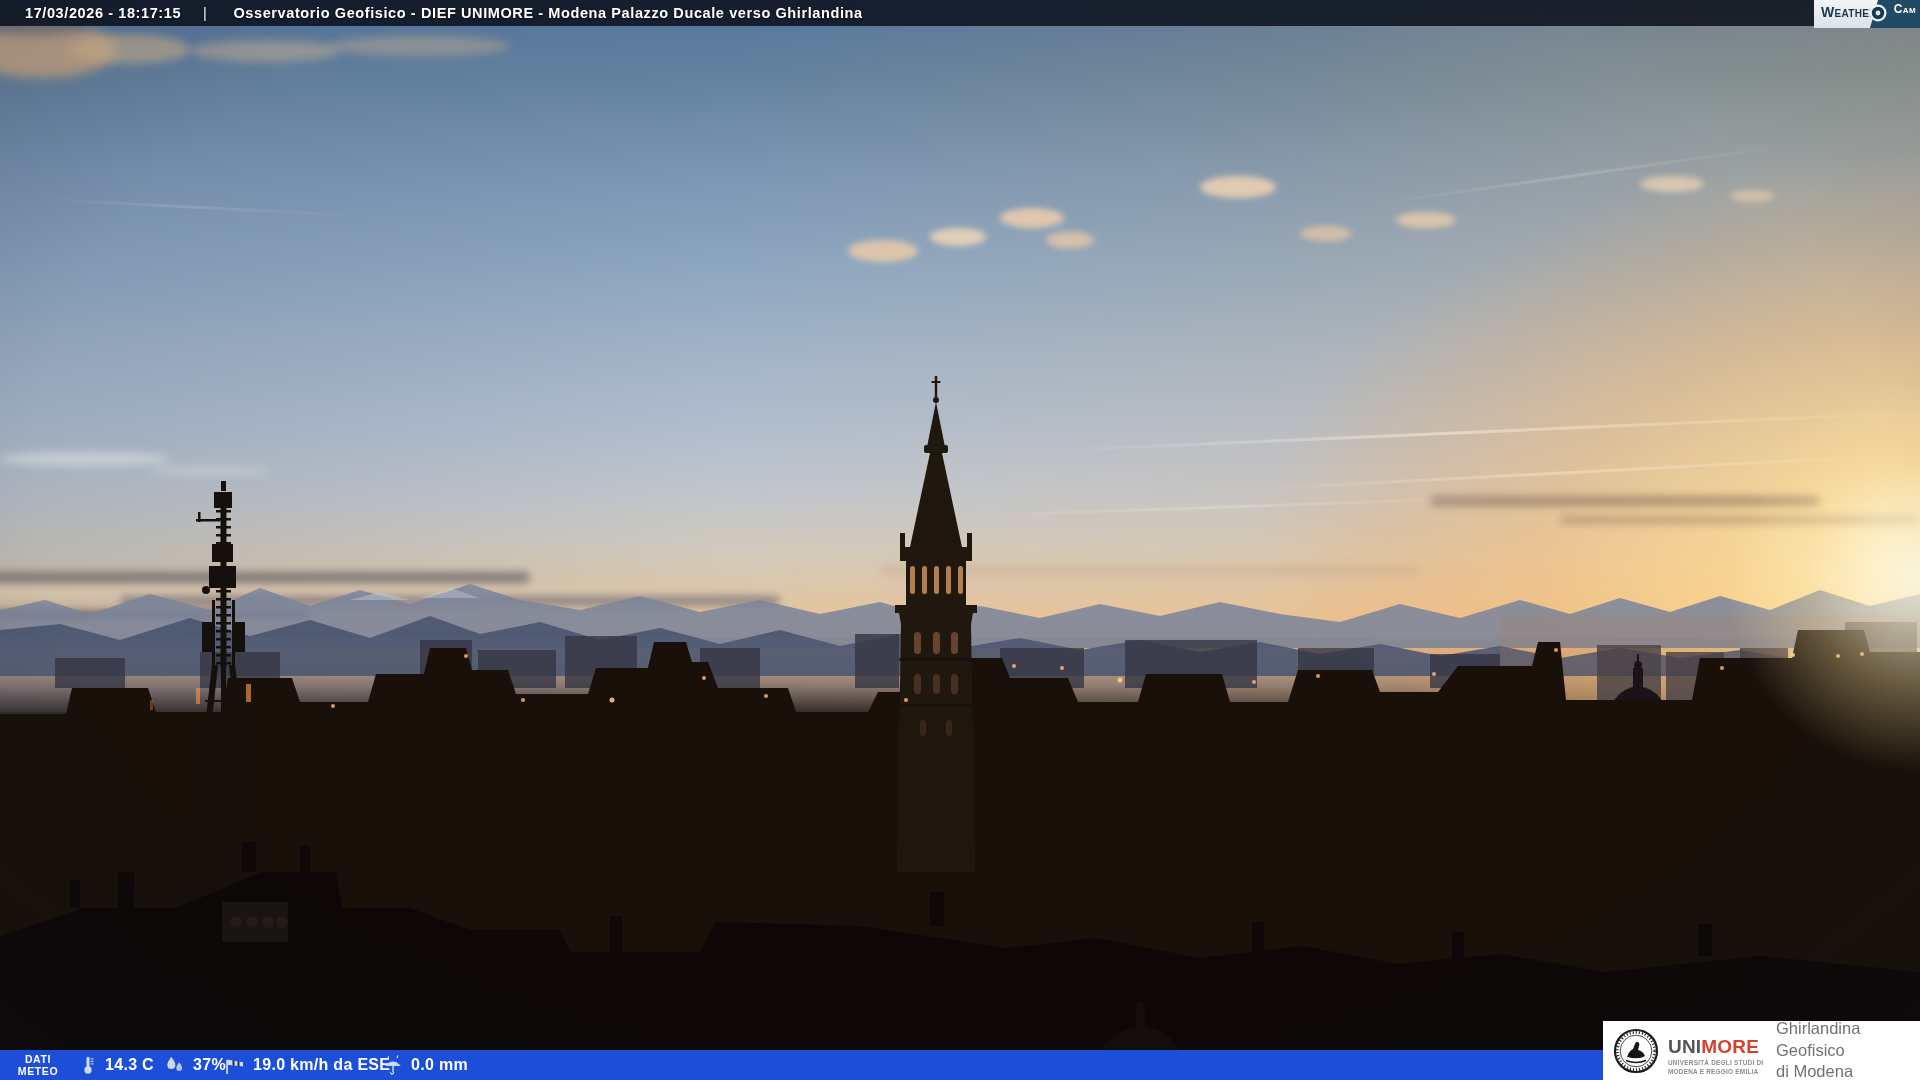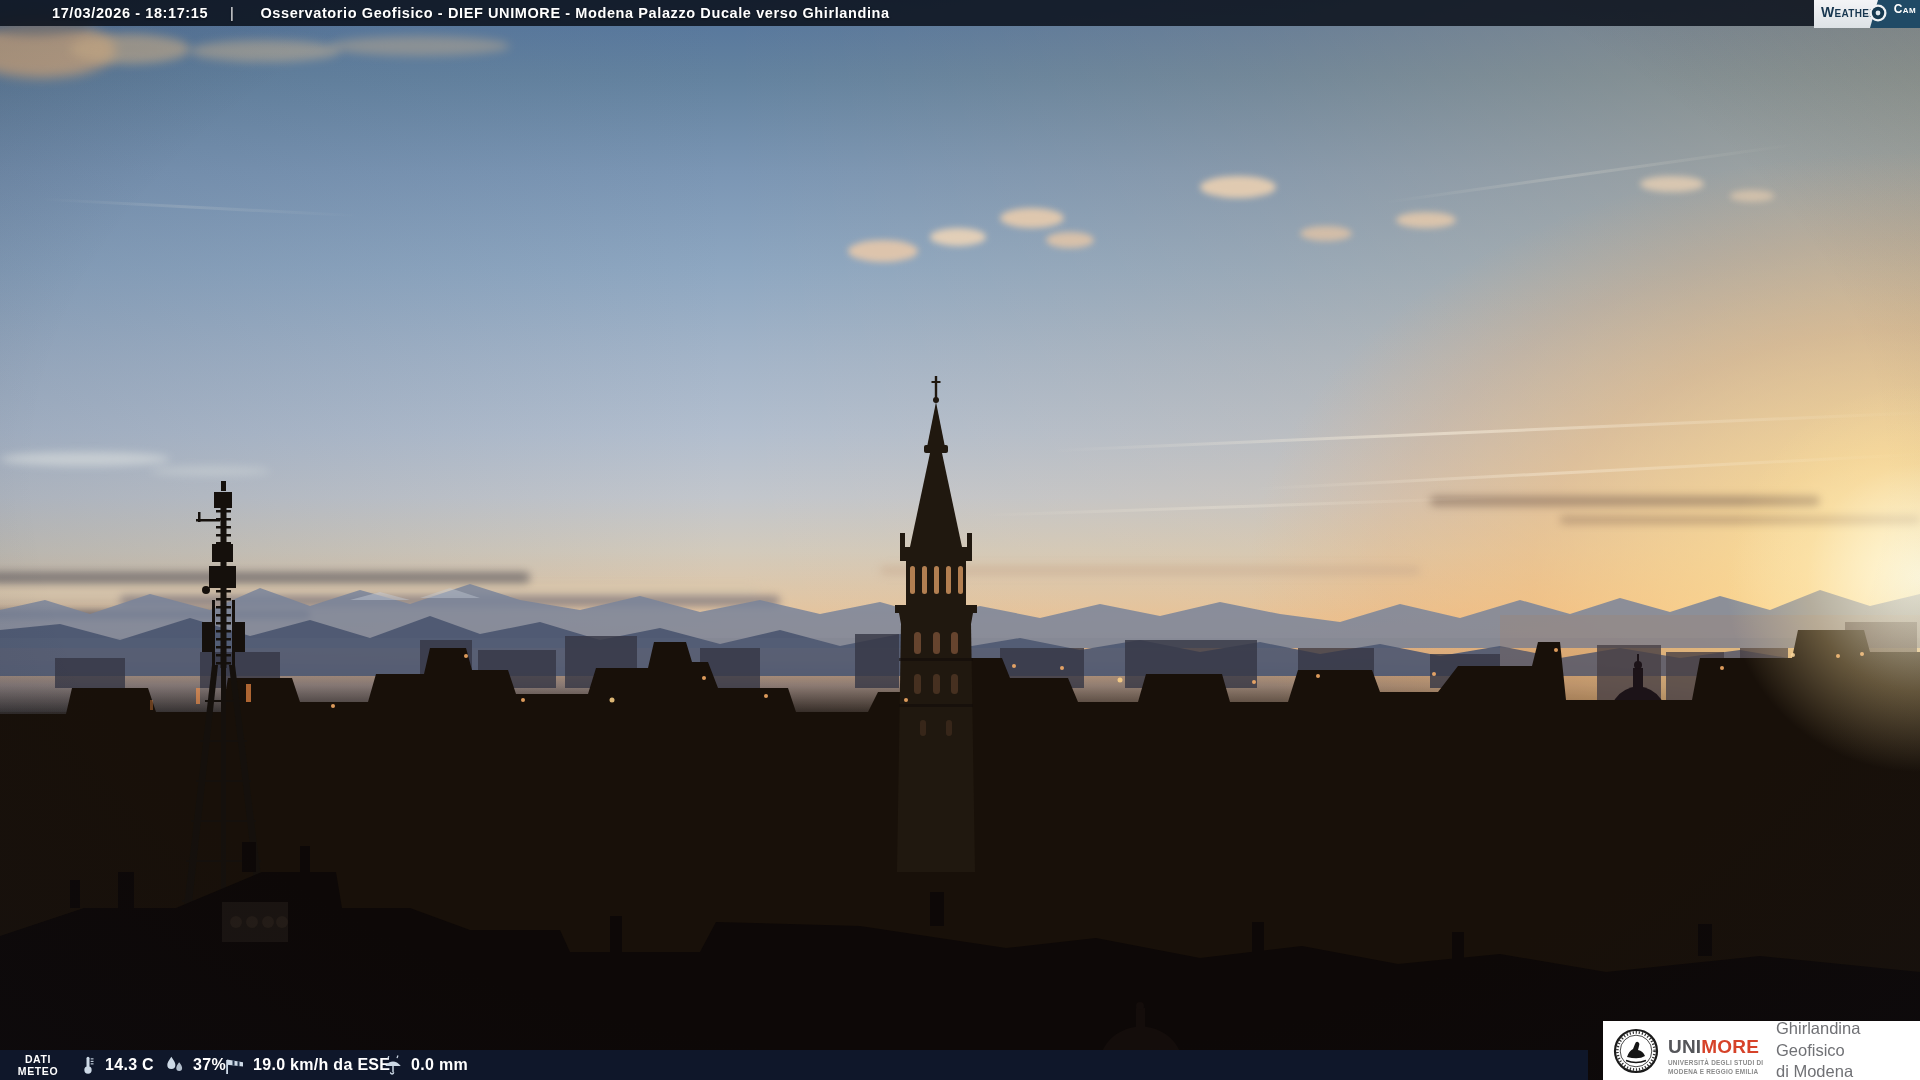--- a/index.html
+++ b/index.html
@@ -29,35 +29,35 @@
   .cloud{position:absolute;border-radius:50%;}
   .contrail{position:absolute;height:3px;
     background:linear-gradient(90deg, rgba(255,245,225,0) 0%, rgba(255,246,228,.6) 45%, rgba(255,245,225,0) 100%);}
 
   .scene{position:absolute;left:0;top:0;z-index:5;}
 
   
   .topbar{position:absolute;left:0;top:0;width:1920px;height:26px;z-index:20;
     background:rgba(9,15,26,.85);display:flex;align-items:center;
     color:#fff;font-weight:bold;font-size:14.5px;letter-spacing:.6px;
-    text-shadow:0 1px 2px rgba(0,0,0,.65);padding-left:52px;box-sizing:border-box;}
+    text-shadow:0 1px 2px rgba(0,0,0,.65);padding-left:25px;box-sizing:border-box;}
   .topbar .sep{margin:0 26px 0 22px;font-weight:normal;opacity:.95;}
   .wcam{position:absolute;top:0;right:0;width:106px;height:28px;z-index:21;overflow:hidden;
     background:linear-gradient(180deg,#f3f4f6,#dde2e6);}
   .wcam .wedge{position:absolute;top:0;right:-8px;width:54px;height:28px;background:#204a66;
     transform:skewX(-16deg);}
   .wcam .w-label{position:absolute;left:7px;top:4px;font-variant:small-caps;
     font-weight:bold;font-size:14px;color:#17364f;letter-spacing:.3px;}
   .wcam .c-label{position:absolute;right:4px;top:2px;font-variant:small-caps;
     font-weight:800;font-size:12px;color:#fff;letter-spacing:.4px;}
   .wcam .lens{position:absolute;left:55px;top:4px;}
 
   
-  .bottombar{position:absolute;left:0;bottom:0;width:1588px;height:30px;z-index:20;
-    background:#0f172a;color:#fff;}
+  .bottombar{position:absolute;left:0;bottom:0;width:1920px;height:30px;z-index:20;
+    background:#1d4ed8;color:#fff;}
   .meteo-label{position:absolute;left:0;top:0;width:76px;height:30px;
     display:flex;flex-direction:column;justify-content:center;align-items:center;
     font-size:10.5px;font-weight:bold;letter-spacing:.6px;line-height:1.15;}
   .reading{position:absolute;top:0;height:30px;display:flex;align-items:center;gap:7px;
     font-size:16px;font-weight:bold;letter-spacing:.3px;}
   .reading svg{display:block;}
 
   
   .branding{position:absolute;right:0;bottom:0;width:317px;height:59px;z-index:22;
     background:#ffffff;display:flex;align-items:center;box-sizing:border-box;padding-left:10px;}

